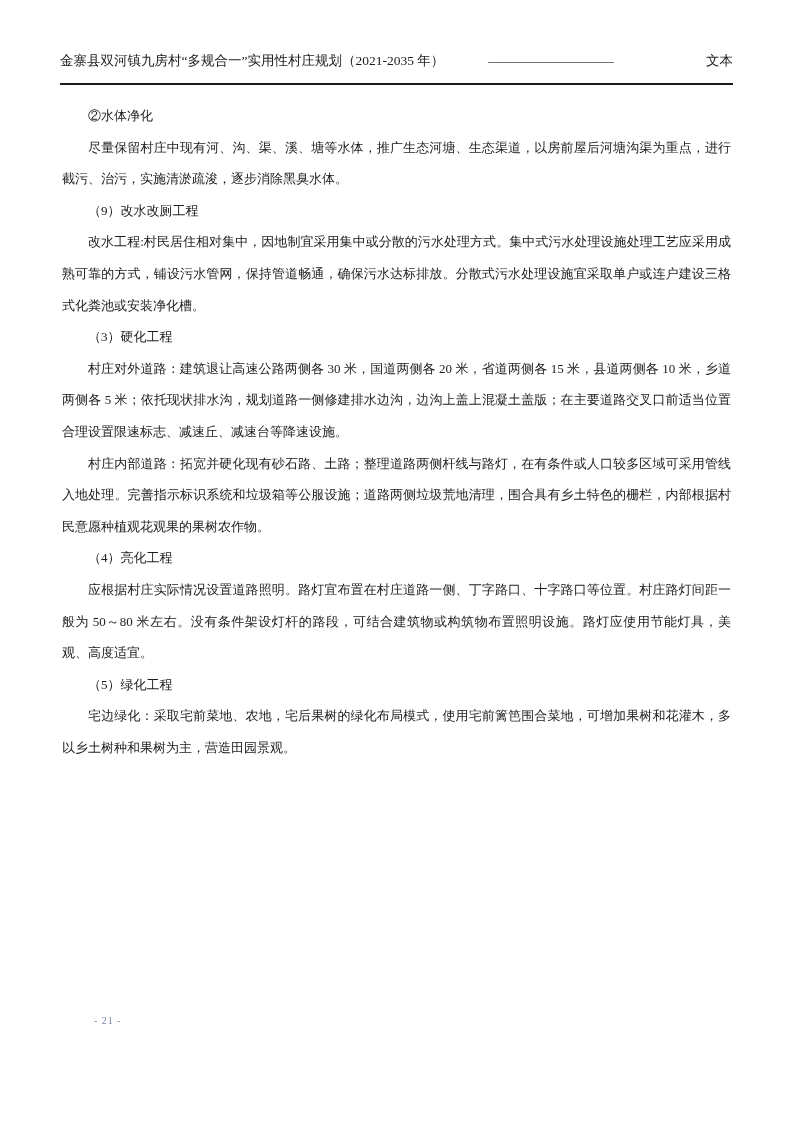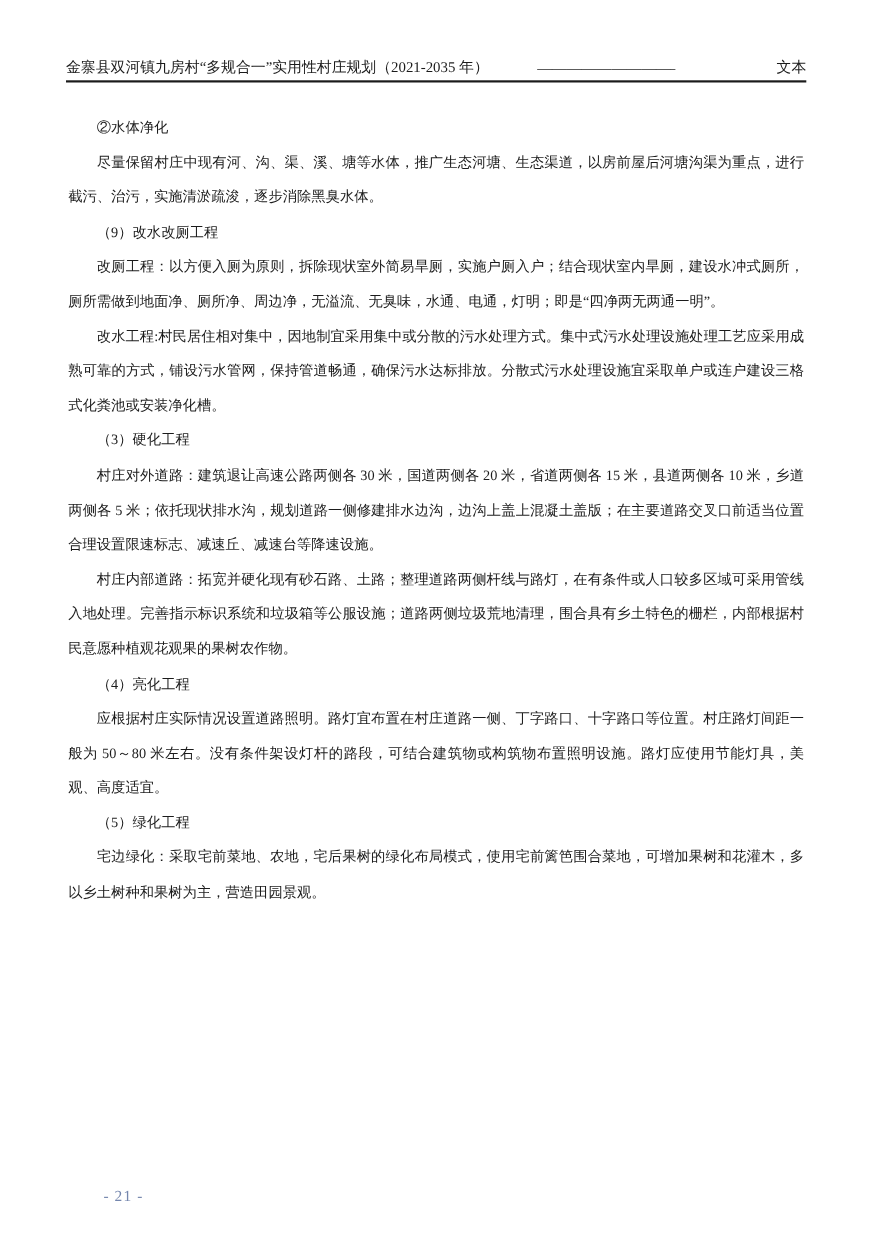--- a/index.html
+++ b/index.html
@@ -15,23 +15,23 @@
     overflow: hidden;
     font-family: "Liberation Serif", "DejaVu Serif", serif;
     color: #1b1b1b;
   }
   .header {
     position: absolute;
     top: 52px;
     left: 60px;
     right: 60px;
     display: flex;
-    align-items: flex-end;
+    align-items: center;
     border-bottom: 2px solid #1b1b1b;
-    padding-bottom: 3px;
+    padding-bottom: 13px;
     font-size: 13.5px;
     white-space: nowrap;
     gap: 44px;
   }
   .header .title {
     flex: 0 0 auto;
   }
   .header .dash-fill {
     flex: 1 1 auto;
     overflow: hidden;
@@ -49,43 +49,42 @@
     font-size: 13px;
     line-height: 31.6px;
     text-align: justify;
   }
   .body-text p {
     margin: 0;
     text-indent: 2em;
   }
   .footer {
     position: absolute;
-    top: 1081px;
+    top: 1015px;
     left: 94px;
-    font-size: 14px;
+    font-size: 10px;
     letter-spacing: 1px;
     color: var(--color-page_number, #7486ad);
   }
 </style>
 </head>
 <body>
 
 <div class="page">
 
   <div class="header">
     <span class="title">金寨县双河镇九房村“多规合一”实用性村庄规划（2021-2035 年）</span>
     <span class="dash-fill">————————————————————————</span>
     <span class="doc-type">文本</span>
   </div>
 
   <div class="body-text">
     <p>②水体净化</p>
     <p>尽量保留村庄中现有河、沟、渠、溪、塘等水体，推广生态河塘、生态渠道，以房前屋后河塘沟渠为重点，进行截污、治污，实施清淤疏浚，逐步消除黑臭水体。</p>
     <p>（9）改水改厕工程</p>
-    <p>改厕工程：以方便入厕为原则，拆除现状室外简易旱厕，实施户厕入户；结合现状室内旱厕，建设水冲式厕所，厕所需做到地面净、厕所净、周边净，无溢流、无臭味，水通、电通，灯明；即是“四净两无两通一明”。</p>
     <p>改水工程:村民居住相对集中，因地制宜采用集中或分散的污水处理方式。集中式污水处理设施处理工艺应采用成熟可靠的方式，铺设污水管网，保持管道畅通，确保污水达标排放。分散式污水处理设施宜采取单户或连户建设三格式化粪池或安装净化槽。</p>
     <p>（3）硬化工程</p>
     <p>村庄对外道路：建筑退让高速公路两侧各 30 米，国道两侧各 20 米，省道两侧各 15 米，县道两侧各 10 米，乡道两侧各 5 米；依托现状排水沟，规划道路一侧修建排水边沟，边沟上盖上混凝土盖版；在主要道路交叉口前适当位置合理设置限速标志、减速丘、减速台等降速设施。</p>
     <p>村庄内部道路：拓宽并硬化现有砂石路、土路；整理道路两侧杆线与路灯，在有条件或人口较多区域可采用管线入地处理。完善指示标识系统和垃圾箱等公服设施；道路两侧垃圾荒地清理，围合具有乡土特色的栅栏，内部根据村民意愿种植观花观果的果树农作物。</p>
     <p>（4）亮化工程</p>
     <p>应根据村庄实际情况设置道路照明。路灯宜布置在村庄道路一侧、丁字路口、十字路口等位置。村庄路灯间距一般为 50～80 米左右。没有条件架设灯杆的路段，可结合建筑物或构筑物布置照明设施。路灯应使用节能灯具，美观、高度适宜。</p>
     <p>（5）绿化工程</p>
     <p>宅边绿化：采取宅前菜地、农地，宅后果树的绿化布局模式，使用宅前篱笆围合菜地，可增加果树和花灌木，多以乡土树种和果树为主，营造田园景观。</p>
   </div>
 

